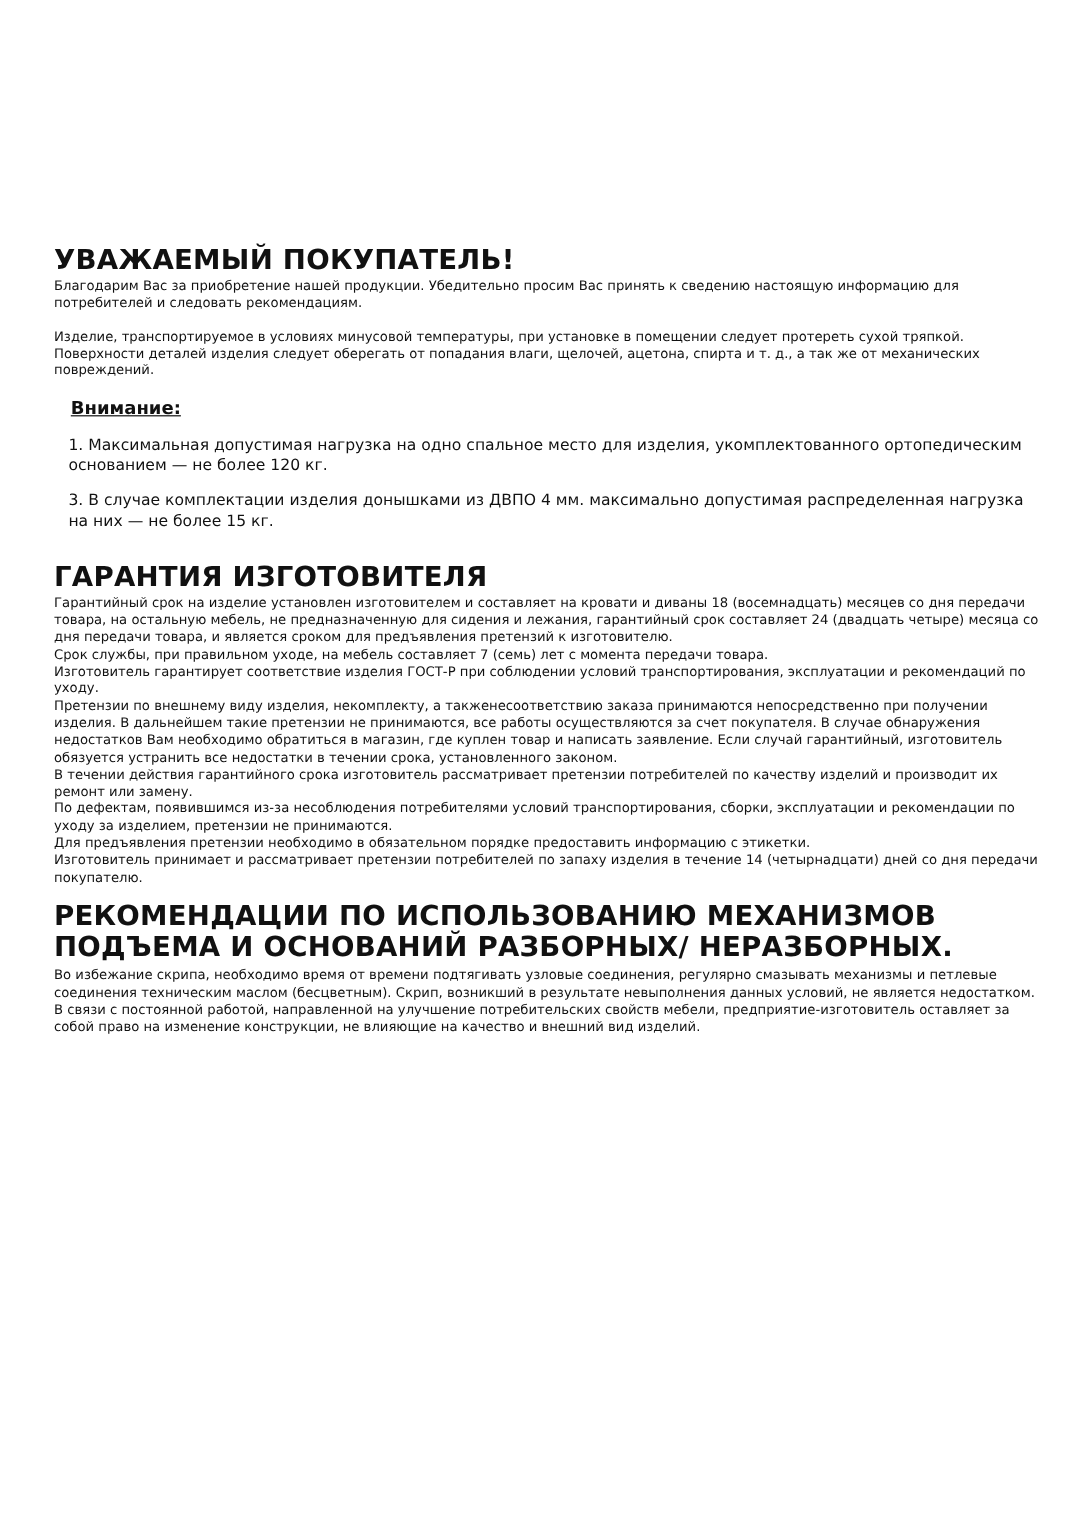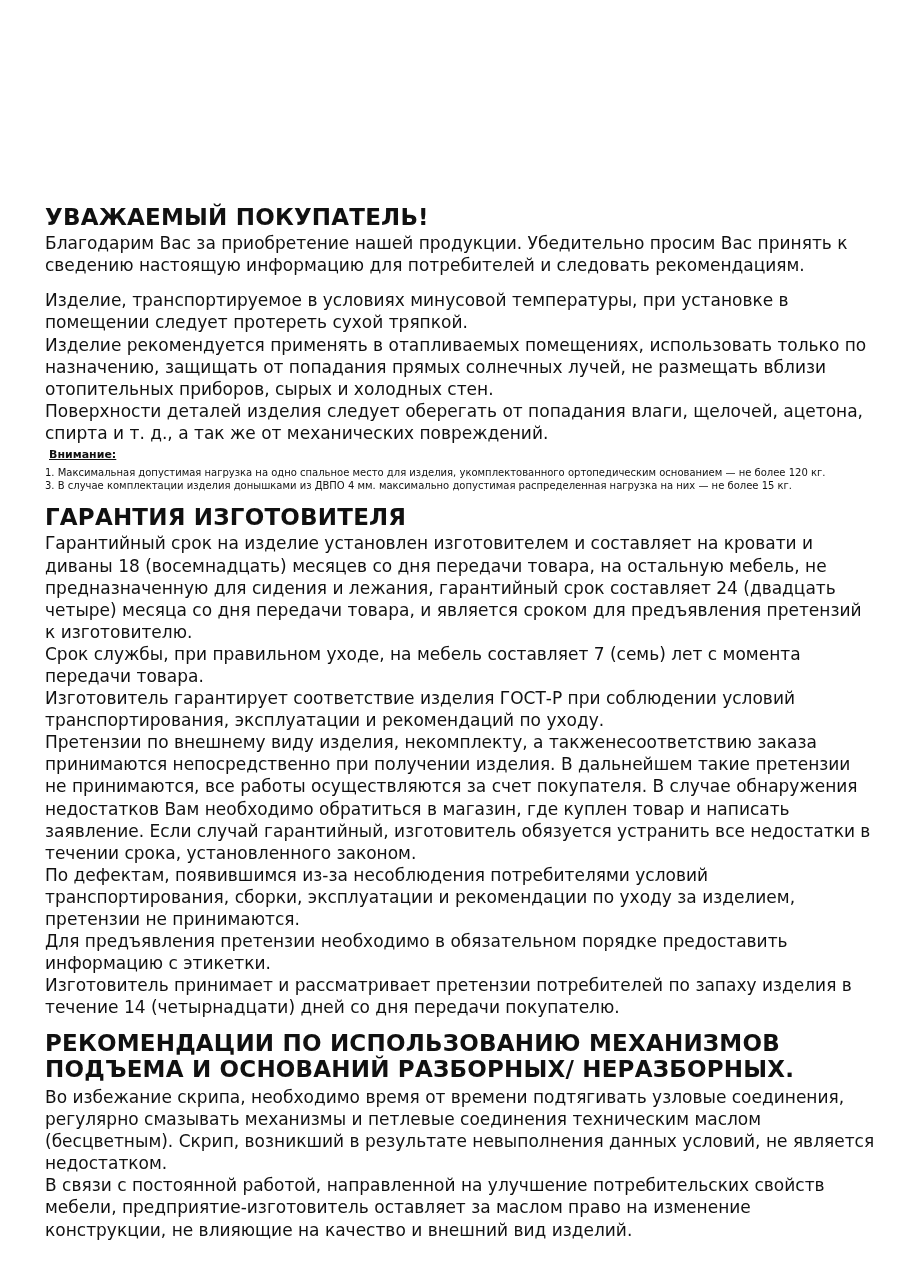--- a/index.html
+++ b/index.html
@@ -32,82 +32,82 @@
     font-weight: bold;
     letter-spacing: 0.2px;
     margin: 0 0 3px 0;
     line-height: 1.05;
     color: #111;
   }
   h1.section-title.two-line {
     line-height: 1.12;
   }
   p.body-text {
-    font-size: 17px;
+    font-size: 11px;
     line-height: 1.30;
     margin: 0;
     color: #111;
     text-align: left;
   }
   .block {
     margin-bottom: 0px;
   }
   .spacer-lg { height: 13px; }
   .warning-label {
-    font-size: 11px;
+    font-size: 15px;
     font-weight: bold;
     text-decoration: underline;
     line-height: 1.30;
-    margin: 4px;
+    margin: 14px;
     color: #111;
   }
   .list-item {
-    font-size: 10px;
+    font-size: 13px;
     line-height: 1.30;
-    margin: 0;
+    margin: 12px;
     color: #111;
   }
 </style>
 </head>
 <body>
 
 <div class="page">
   <div class="doc">
 
     <div class="block">
       <h1 class="section-title">УВАЖАЕМЫЙ ПОКУПАТЕЛЬ!</h1>
       <p class="body-text">Благодарим Вас за приобретение нашей продукции. Убедительно просим Вас принять к сведению настоящую информацию для потребителей и следовать рекомендациям.</p>
     </div>
 
     <div class="spacer-lg"></div>
 
     <div class="block">
       <p class="body-text">Изделие, транспортируемое в условиях минусовой температуры, при установке в помещении следует протереть сухой тряпкой.</p>
-      <p class="body-text">Изделие рекомендуется  применять в отапливаемых помещениях, использовать только по назначению, защищать от попадания прямых солнечных лучей, не размещать вблизи отопительных приборов, сырых и холодных стен.</p>
       <p class="body-text">Поверхности деталей изделия следует оберегать от попадания влаги, щелочей, ацетона, спирта и т. д., а так же от механических повреждений.</p>
       <p class="warning-label">Внимание:</p>
       <p class="list-item">1. Максимальная допустимая нагрузка на одно спальное место для изделия, укомплектованного ортопедическим основанием — не более 120 кг.</p>
       <p class="list-item">3. В случае комплектации изделия донышками из ДВПО 4 мм. максимально допустимая распределенная нагрузка на них — не более 15 кг.</p>
     </div>
 
     <div class="spacer-lg"></div>
 
     <div class="block">
       <h1 class="section-title">ГАРАНТИЯ ИЗГОТОВИТЕЛЯ</h1>
       <p class="body-text">Гарантийный срок на изделие установлен изготовителем и составляет на кровати и диваны 18 (восемнадцать) месяцев со дня передачи товара, на остальную мебель, не предназначенную для сидения и лежания, гарантийный срок составляет 24 (двадцать четыре) месяца со дня передачи товара, и является сроком для предъявления претензий к изготовителю.</p>
       <p class="body-text">Срок службы, при правильном уходе, на мебель составляет 7 (семь) лет с момента передачи товара.</p>
       <p class="body-text">Изготовитель гарантирует соответствие изделия ГОСТ-Р при соблюдении условий транспортирования, эксплуатации и рекомендаций по уходу.</p>
       <p class="body-text">Претензии по внешнему виду изделия, некомплекту, а такженесоответствию заказа принимаются непосредственно при получении изделия. В дальнейшем такие претензии не принимаются, все работы осуществляются за счет покупателя. В случае обнаружения недостатков  Вам необходимо обратиться в магазин, где куплен товар и написать заявление. Если случай гарантийный, изготовитель обязуется устранить все недостатки в течении срока, установленного законом.</p>
+      <p class="body-text">В течении действия гарантийного срока изготовитель рассматривает претензии потребителей по качеству изделий и производит их ремонт или замену.</p>
       <p class="body-text">По дефектам, появившимся из-за несоблюдения потребителями условий транспортирования, сборки, эксплуатации и рекомендации по уходу за изделием, претензии не принимаются.</p>
       <p class="body-text">Для предъявления претензии необходимо в обязательном порядке предоставить информацию с этикетки.</p>
       <p class="body-text">Изготовитель принимает и рассматривает претензии потребителей по запаху изделия в течение 14 (четырнадцати) дней со дня передачи  покупателю.</p>
     </div>
 
     <div class="spacer-lg"></div>
 
     <div class="block">
       <h1 class="section-title two-line">РЕКОМЕНДАЦИИ ПО ИСПОЛЬЗОВАНИЮ МЕХАНИЗМОВ ПОДЪЕМА И ОСНОВАНИЙ РАЗБОРНЫХ/ НЕРАЗБОРНЫХ.</h1>
       <p class="body-text">Во избежание скрипа, необходимо время от времени подтягивать узловые соединения, регулярно смазывать механизмы и петлевые соединения техническим маслом (бесцветным). Скрип, возникший в результате невыполнения данных условий, не является недостатком.</p>
-      <p class="body-text">В связи с постоянной работой, направленной на улучшение потребительских свойств мебели, предприятие-изготовитель оставляет за маслом право на изменение конструкции, не влияющие на качество и внешний вид изделий.</p>
+      <p class="body-text">В связи с постоянной работой, направленной на улучшение потребительских свойств мебели, предприятие-изготовитель оставляет за собой право на изменение конструкции, не влияющие на качество и внешний вид изделий.</p>
     </div>
 
   </div>
 </div>
 
 </body></html>

